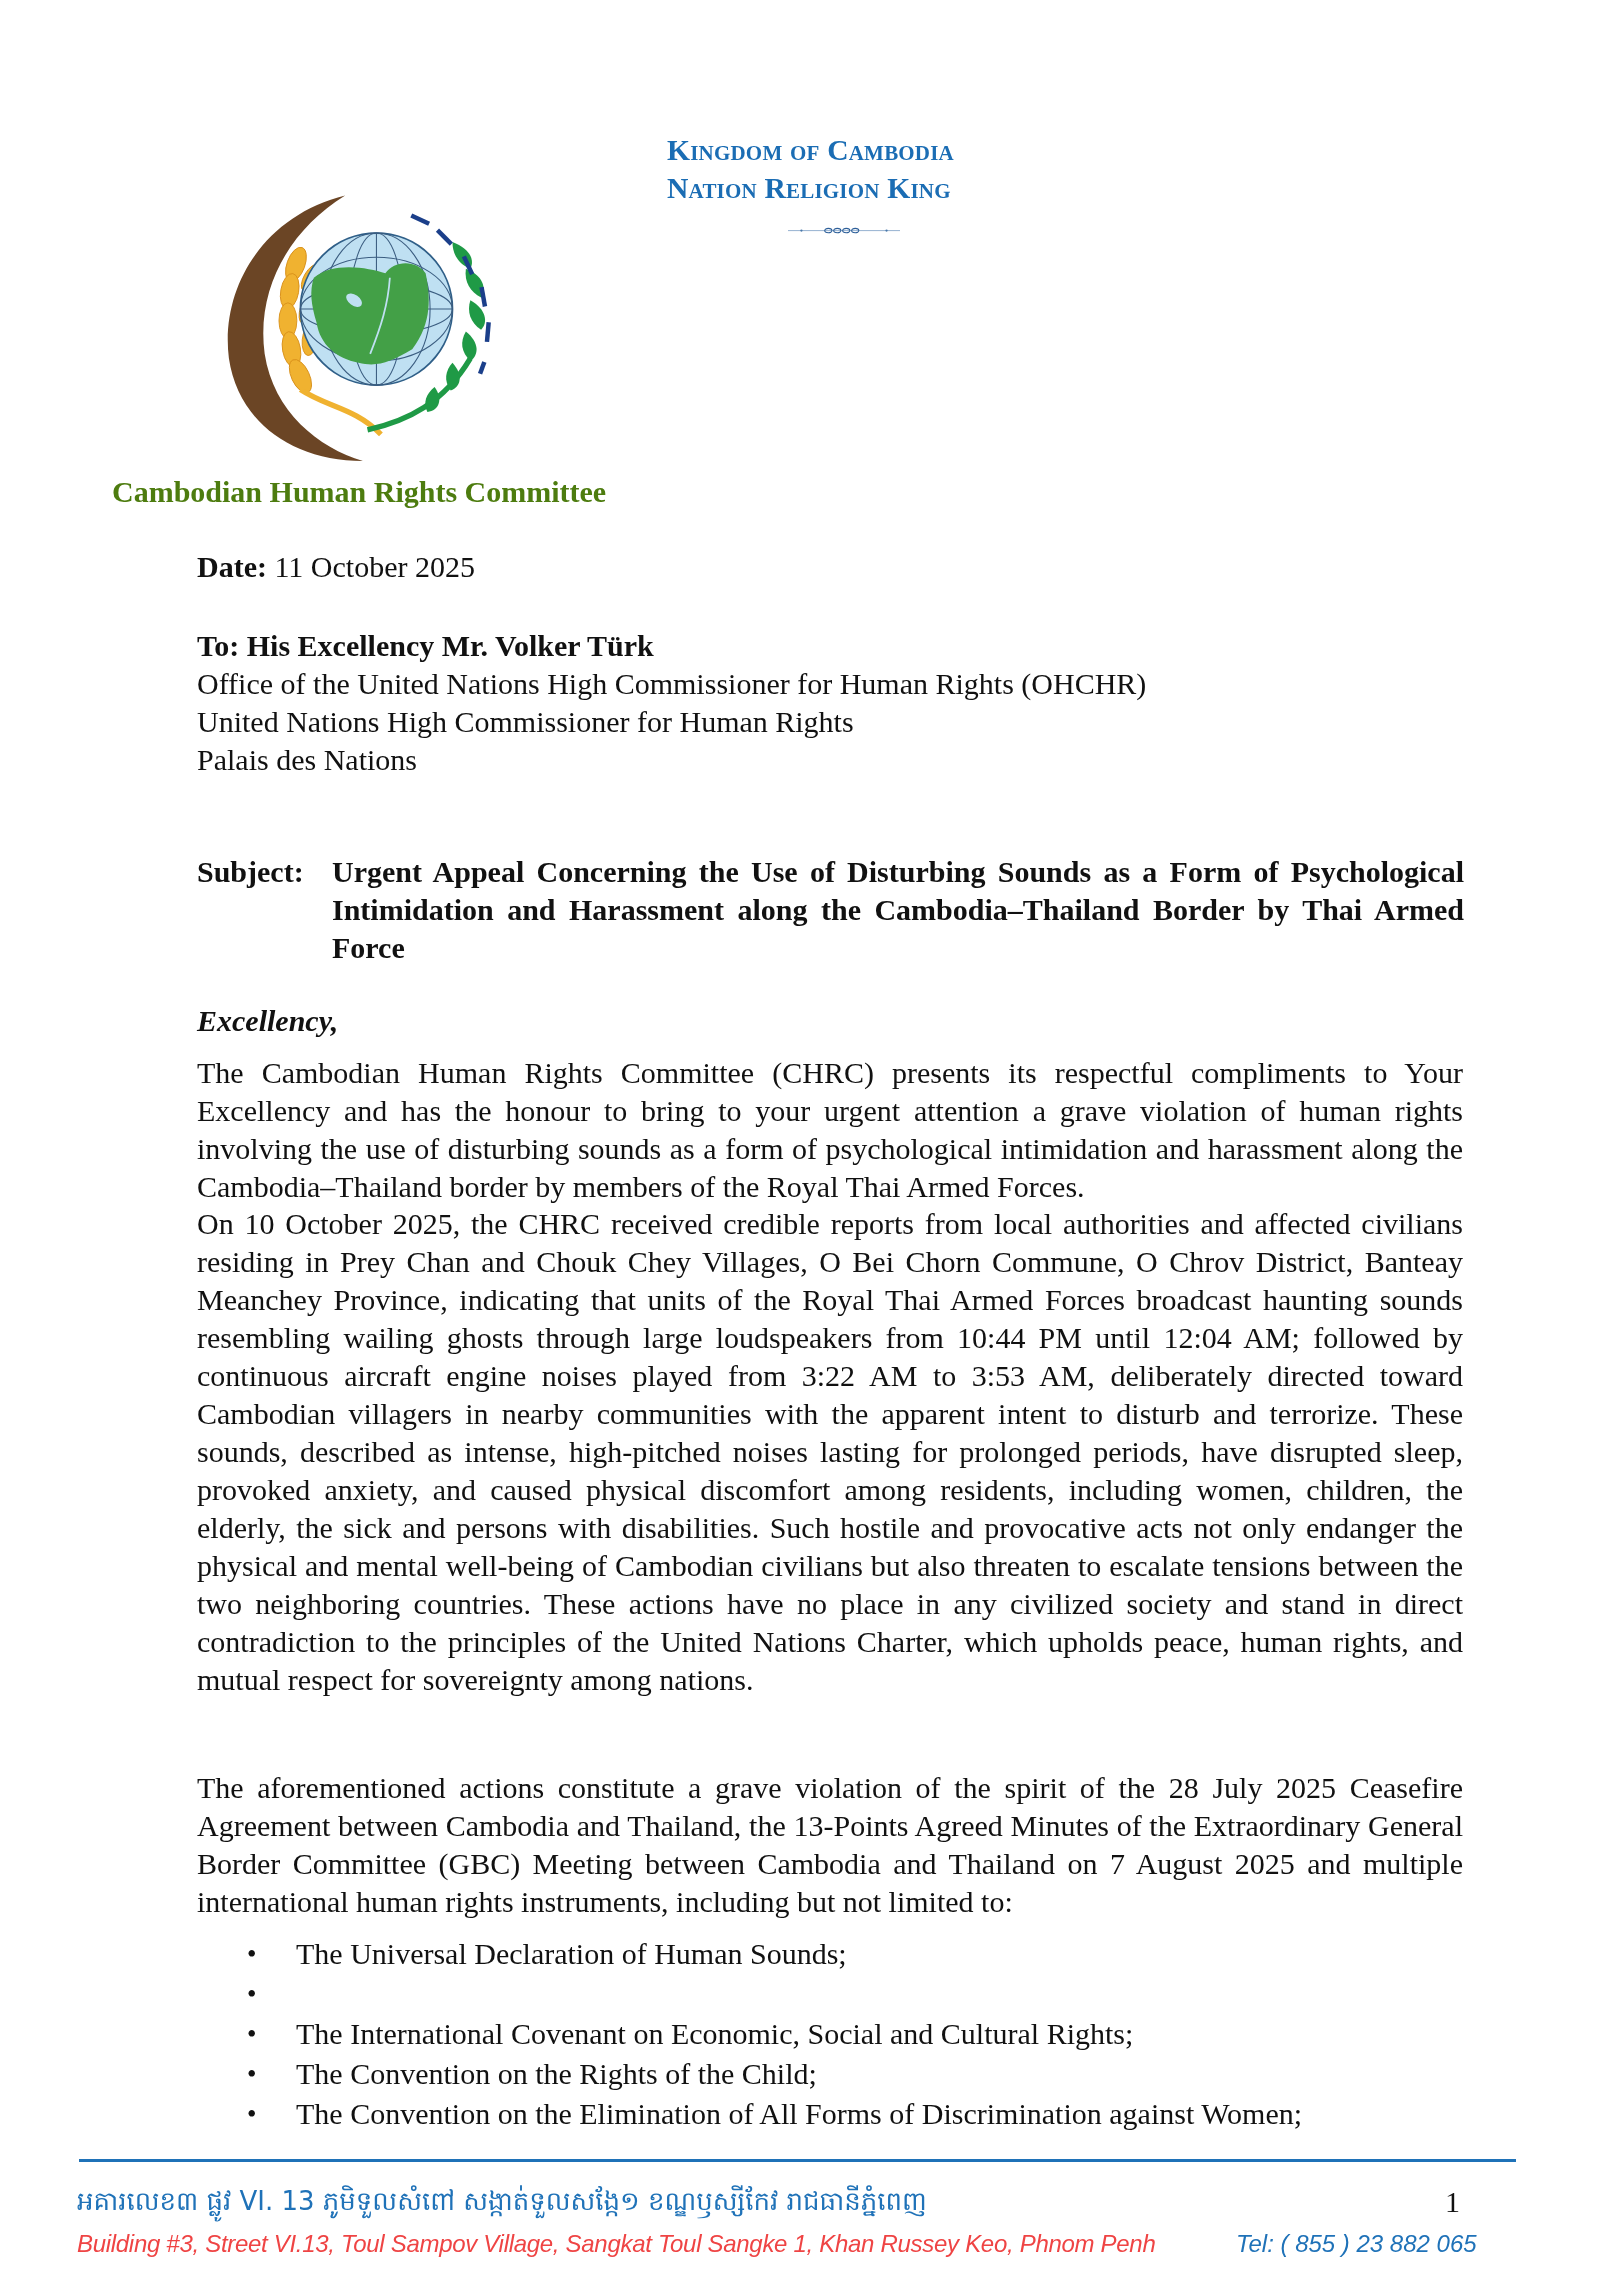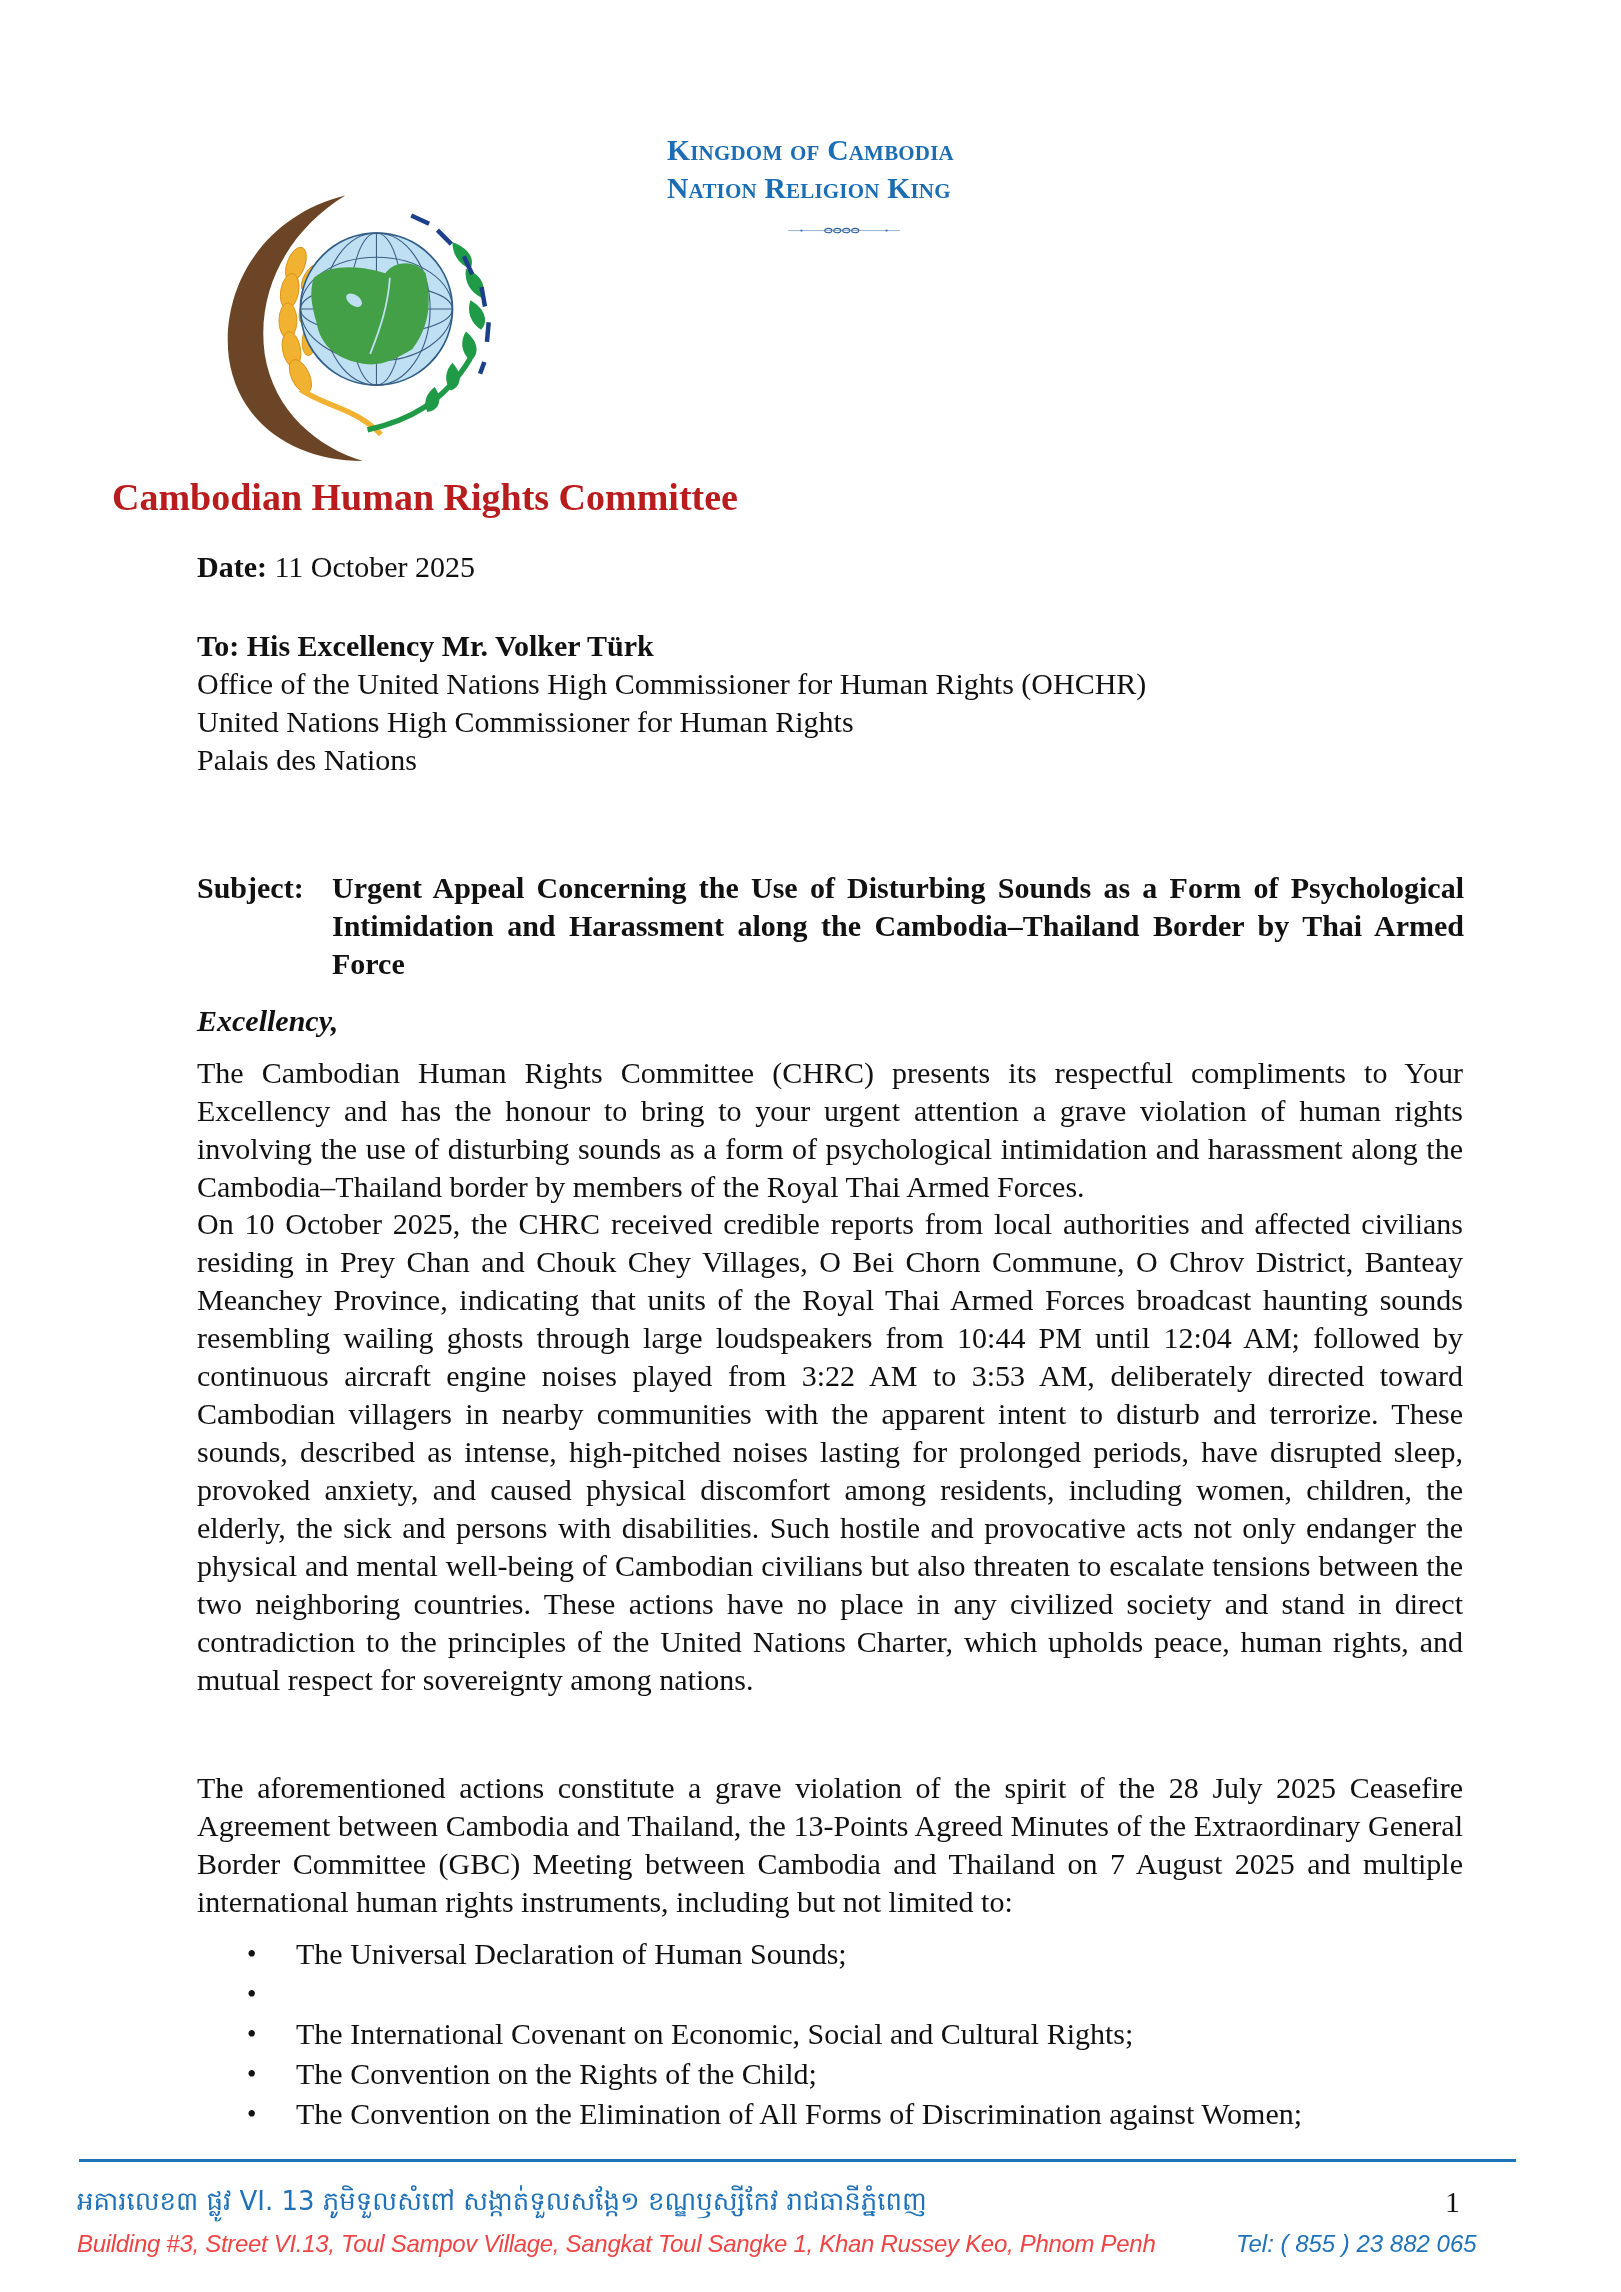--- a/index.html
+++ b/index.html
@@ -4,27 +4,27 @@
   <style>
     html, body { margin: 0; padding: 0; background: #ffffff; }
     body { width: 1621px; height: 2293px; position: relative; overflow: hidden;
            font-family: "Liberation Serif", "DejaVu Serif", serif; color: #111; }
     .abs { position: absolute; }
     .hdr { left: 667px; color: #1b6db4; font-weight: bold; font-size: 29.6px; font-variant: small-caps; letter-spacing: 0.2px; white-space: nowrap; }
     .hdr1 { top: 134px; }
     .hdr2 { top: 172px; }
     .ornament { left: 788px; top: 227px; width: 112px; height: 7.2px; }
     .logo { left: 211px; top: 179px; width: 313px; height: 287px; }
-    .org-name { left: 112px; top: 475px; color: #b91c1c; font-weight: bold; font-size: 38px; white-space: nowrap; }
+    .org-name { left: 112px; top: 475px; color: #4d7c0f; font-weight: bold; font-size: 30px; white-space: nowrap; }
     .body-text { font-size: 30px; line-height: 38px; }
     .date { left: 197px; top: 548px; white-space: nowrap; }
     .recipient { left: 197px; top: 627px; width: 1272px; }
     .recipient div { white-space: nowrap; }
     .b { font-weight: bold; }
-    .subject { left: 197px; top: 853px; width: 1267px; display: flex; font-weight: bold; margin-top: 16px; }
+    .subject { left: 197px; top: 853px; width: 1267px; display: flex; font-weight: bold; }
     .subject .lbl { width: 135px; flex: none; }
     .subject .txt { flex: 1; text-align: justify; text-align-last: left; }
     .salutation { left: 197px; top: 1002px; font-style: italic; font-weight: bold; text-align: center; }
     .para { left: 197px; width: 1266px; text-align: justify; }
     .p1 { top: 1054px; }
     .p2 { top: 1205px; }
     .p3 { top: 1769px; }
     .list { left: 197px; top: 1934px; width: 1272px; margin: 0; padding: 0; list-style: none; }
     .list li { position: relative; padding-left: 99px; height: 40px; line-height: 40px; font-size: 30px; white-space: nowrap; }
     .list li .bullet { position: absolute; left: 50px; top: 0; font-size: 27px; }

